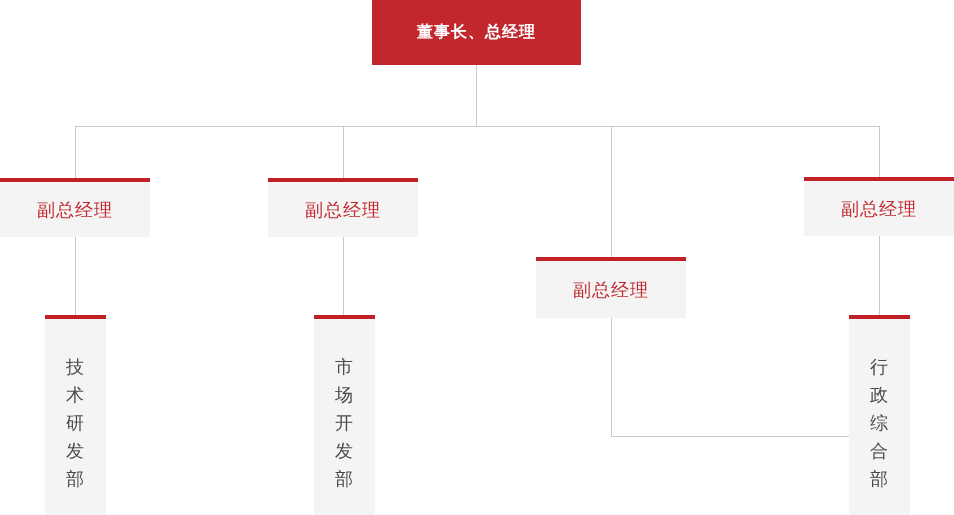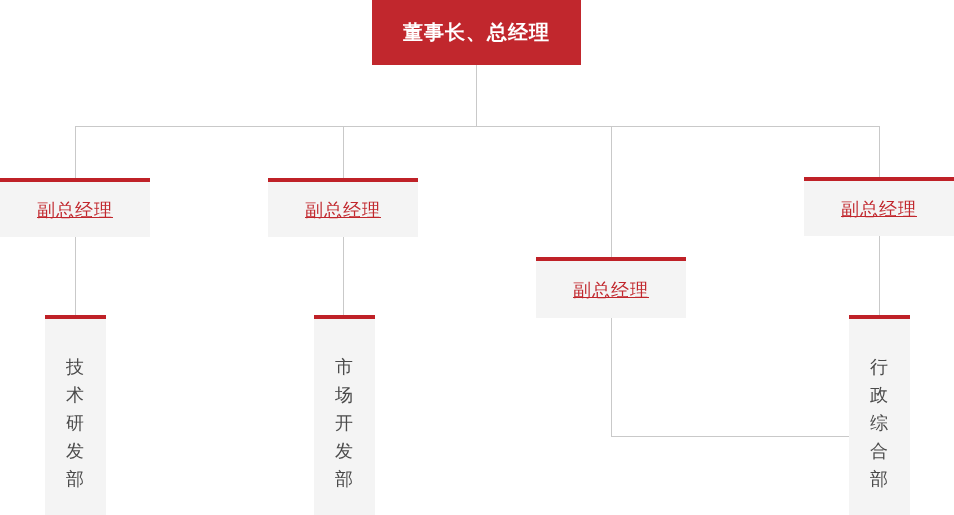--- a/index.html
+++ b/index.html
@@ -33,32 +33,31 @@
     box-sizing: border-box;
     display: flex;
     align-items: center;
     justify-content: center;
     text-align: center;
   }
 
   .node-root {
     background: #c1272d;
     color: #ffffff;
-    font-size: 20px;
+    font-size: 16px;
     font-weight: bold;
     letter-spacing: 1px;
   }
 
   .node-mid {
     background: #f4f4f4;
     border-top: 4px solid #bf2127;
     color: #c1272d;
     font-size: 18px;
     letter-spacing: 1px;
-    text-decoration: underline;
   }
 
   .node-dept {
     background: #f4f4f4;
     border-top: 4px solid #bf2127;
     color: #4a4a4a;
     font-size: 18px;
     align-items: flex-start;
     padding-top: 34px;
   }

